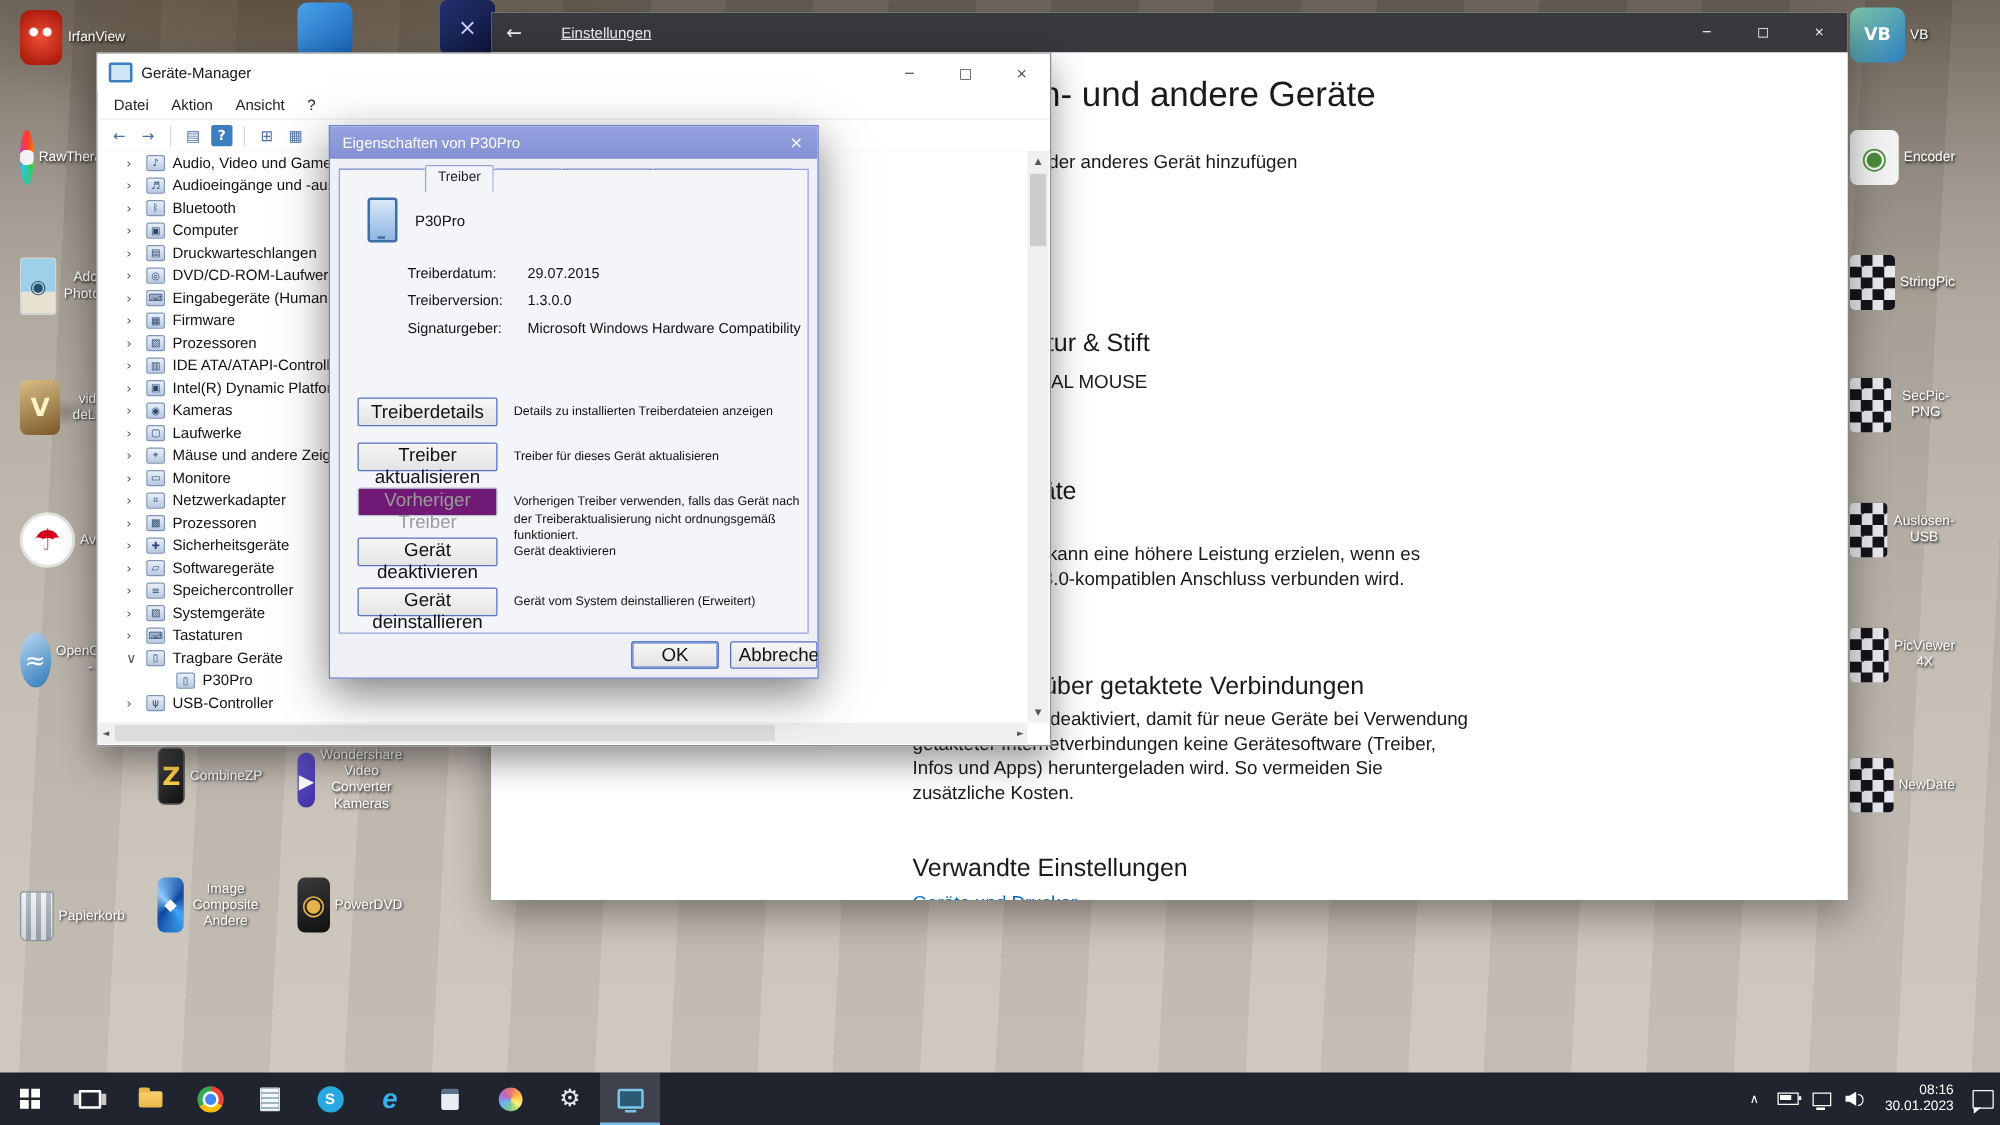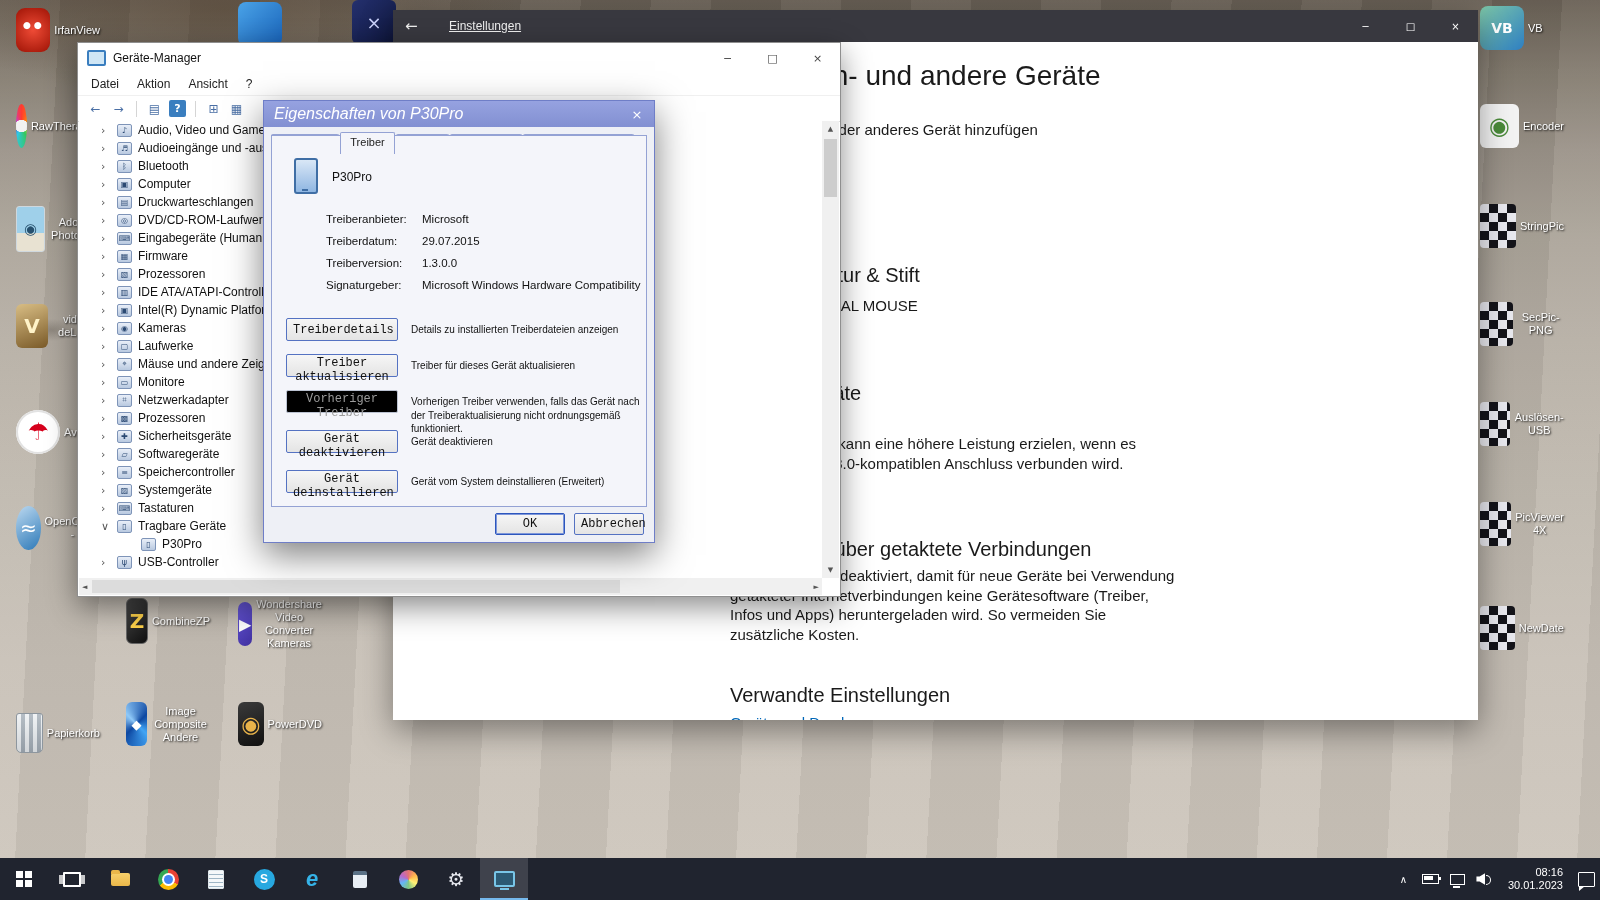--- a/index.html
+++ b/index.html
@@ -67,39 +67,39 @@
   .vscroll{position:absolute;top:78px;right:1px;bottom:18px;width:17px;background:#f0f0f0;display:flex;flex-direction:column;align-items:center;}
   .hscroll{position:absolute;left:1px;right:18px;bottom:1px;height:17px;background:#f0f0f0;display:flex;align-items:center;}
   .sarr{font-size:7px;color:#555;padding:4px 3px;font-family:"DejaVu Sans",sans-serif;}
   .vthumb{width:13px;height:58px;background:#cdcdcd;margin-top:2px;}
   .hthumb{height:13px;width:528px;background:#dcdcdc;margin-left:2px;}
   .hscroll .right{margin-left:auto;}
 
   
   .dlg{position:absolute;left:263px;top:100px;width:392px;height:443px;z-index:30;background:#eef0f6;border:1px solid var(--dialog-border);box-shadow:0 12px 34px rgba(0,0,0,.5);box-sizing:border-box;overflow:hidden;}
   .dlg-titlebar{height:26px;background:linear-gradient(180deg,#96a2e0,var(--dialog-accent));display:flex;align-items:center;padding:0 6px 0 10px;color:#fff;}
-  .dlg-title{font-size:16px;flex:1;font-style:italic;}
+  .dlg-title{font-size:12px;flex:1;}
   .dlg-close{width:22px;height:18px;display:flex;align-items:center;justify-content:center;font-size:13px;color:#fff;font-family:"DejaVu Sans",sans-serif;}
   .dlg-tabs{display:flex;padding:7px 0 0 7px;}
   .tab{font-size:11px;padding:3px 9px 4px;color:#222;background:linear-gradient(#f6f8fc,#e2e6f2);border:1px solid #94a2d4;border-bottom:none;border-radius:2px 2px 0 0;margin-right:1px;}
   .tab.active{background:#f4f5fa;padding-bottom:6px;margin-top:-2px;position:relative;z-index:2;}
   .dlg-page{position:absolute;left:7px;right:7px;top:34px;height:372px;background:#f4f5fa;border:1px solid #94a2d4;box-sizing:border-box;}
   .phone{position:absolute;left:22px;top:22px;width:20px;height:32px;background:linear-gradient(#d9e7f6,#8fb6e2);border:2px solid #3f6ea5;border-radius:3px;}
   .phone::after{content:"";position:absolute;left:6px;bottom:1px;width:6px;height:2px;background:#3f6ea5;}
   .dev-name{position:absolute;left:60px;top:34px;font-size:12px;color:#111;}
   .infogrid{position:absolute;left:54px;top:72px;right:6px;}
   .inforow{display:flex;height:22px;align-items:center;font-size:11.5px;color:#111;}
   .ilabel{width:96px;flex:none;}
   .ivalue{white-space:nowrap;}
   .actrow{position:absolute;left:14px;right:4px;display:flex;align-items:flex-start;gap:13px;}
-  .btn{height:23px;box-sizing:border-box;font-size:12px;font-family:Liberation Mono, monospace;color:#111;background:linear-gradient(#f6f6f6,#e4e4e4);border:1px solid #5472c2;border-radius:2px;}
+  .btn{height:23px;box-sizing:border-box;font-size:15px;font-family:Liberation Sans, sans-serif;color:#111;background:linear-gradient(#f6f6f6,#e4e4e4);border:1px solid #5472c2;border-radius:2px;}
   .actbtn{width:112px;flex:none;}
-  .actbtn.disabled{color:#9b9b9b;border-color:#bcc3d2;background:#000000;}
+  .actbtn.disabled{color:#9b9b9b;border-color:#bcc3d2;background:#701a75;}
   .adesc{font-size:10px;line-height:13.5px;color:#111;width:238px;padding-top:5px;}
-  .okrow{position:absolute;right:10px;bottom:7px;display:flex;gap:9px;}
+  .okrow{position:absolute;right:0;bottom:7px;display:flex;gap:9px;}
   .okrow .btn{width:70px;height:22px;}
   .btn.default{border:1px solid #2c56bd;box-shadow:0 0 0 1px #7d96da inset;}
 
   
   .taskbar{position:absolute;left:0;right:0;bottom:0;height:42px;background:var(--taskbar-bg);display:flex;align-items:stretch;z-index:50;}
   .tb-app{width:48px;display:flex;align-items:center;justify-content:center;flex:none;}
   .tb-app.active{background:rgba(255,255,255,.14);box-shadow:inset 0 -2px 0 #76b9ed;}
   .win-logo{display:grid;grid-template-columns:7px 7px;grid-template-rows:7px 7px;gap:2px;}
   .win-logo i{background:#fff;}
   .icon-taskview{width:14px;height:11px;border:2px solid #fff;border-radius:1px;box-shadow:-7px 0 0 -3px rgba(255,255,255,.75),7px 0 0 -3px rgba(255,255,255,.75);}
@@ -573,24 +573,20 @@
         <span class="tab active">Treiber</span>
         <span class="tab">Details</span>
         <span class="tab">Ereignisse</span>
         <span class="tab">Energieverwaltung</span>
       </div>
     <div class="dlg-page">
       <span class="phone"></span>
       <span class="dev-name">P30Pro</span>
       <div class="infogrid">
 
-          <div class="inforow">
-            <span class="ilabel">Treiberanbieter:</span>
-            <span class="ivalue">Microsoft</span>
-          </div>
 
           <div class="inforow">
             <span class="ilabel">Treiberdatum:</span>
             <span class="ivalue">29.07.2015</span>
           </div>
 
           <div class="inforow">
             <span class="ilabel">Treiberversion:</span>
             <span class="ivalue">1.3.0.0</span>
           </div>

